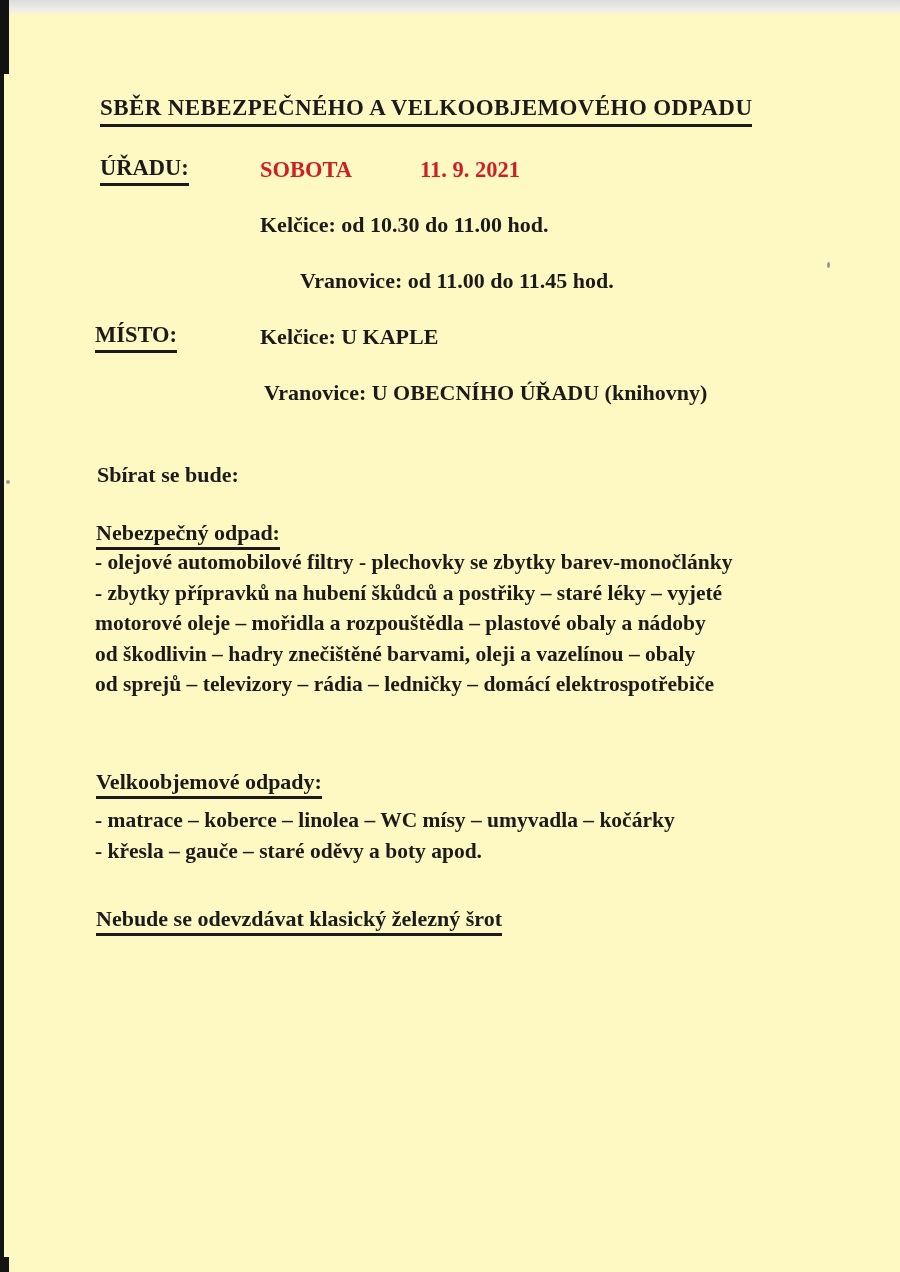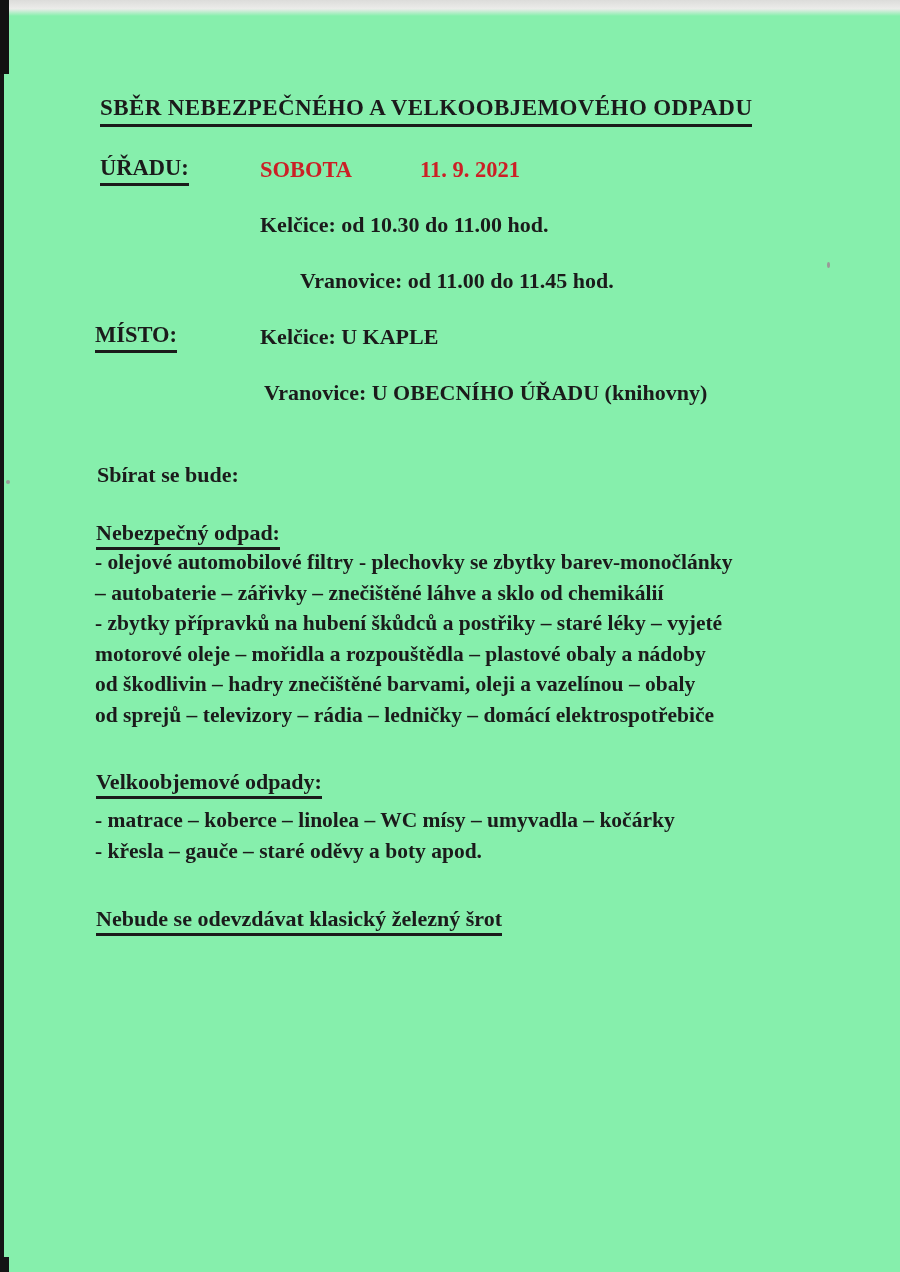--- a/index.html
+++ b/index.html
@@ -4,21 +4,21 @@
 <style>
   html, body {
     margin: 0;
     padding: 0;
     background: #ffffff;
   }
   .page {
     position: relative;
     width: 900px;
     height: 1272px;
-    background: #86efac;
+    background: #fef9c3;
     overflow: hidden;
     font-family: "Liberation Serif", "DejaVu Serif", serif;
     font-weight: bold;
     color: var(--ink, #1b1b1b);
   }
   
   .scan-top-band {
     position: absolute; left: 0; top: 0; width: 900px; height: 16px;
     background: linear-gradient(180deg, #dcdcda 0%, #ececea 55%, rgba(255,255,255,0) 100%);
   }
@@ -115,21 +115,20 @@
   <div class="abs value-col place-kelcice">Kelčice: U KAPLE</div>
   <div class="abs value-col place-vranovice">Vranovice: U OBECNÍHO ÚŘADU (knihovny)</div>
 
   <div class="abs collect-intro">Sbírat se bude:</div>
 
   <div class="abs hazardous-heading-pos">
     <span class="section-heading">Nebezpečný odpad:</span>
   </div>
   <div class="para hazardous-lines">
     <div>- olejové automobilové filtry - plechovky se zbytky barev-monočlánky</div>
-    <div>– autobaterie – zářivky – znečištěné láhve a sklo od chemikálií</div>
     <div>- zbytky přípravků na hubení škůdců a postřiky – staré léky – vyjeté</div>
     <div>motorové oleje – mořidla a rozpouštědla – plastové obaly a nádoby</div>
     <div>od škodlivin – hadry znečištěné barvami, oleji a vazelínou – obaly</div>
     <div>od sprejů – televizory – rádia – ledničky – domácí elektrospotřebiče</div>
   </div>
 
   <div class="abs bulky-heading-pos">
     <span class="section-heading">Velkoobjemové odpady:</span>
   </div>
   <div class="para bulky-lines">

